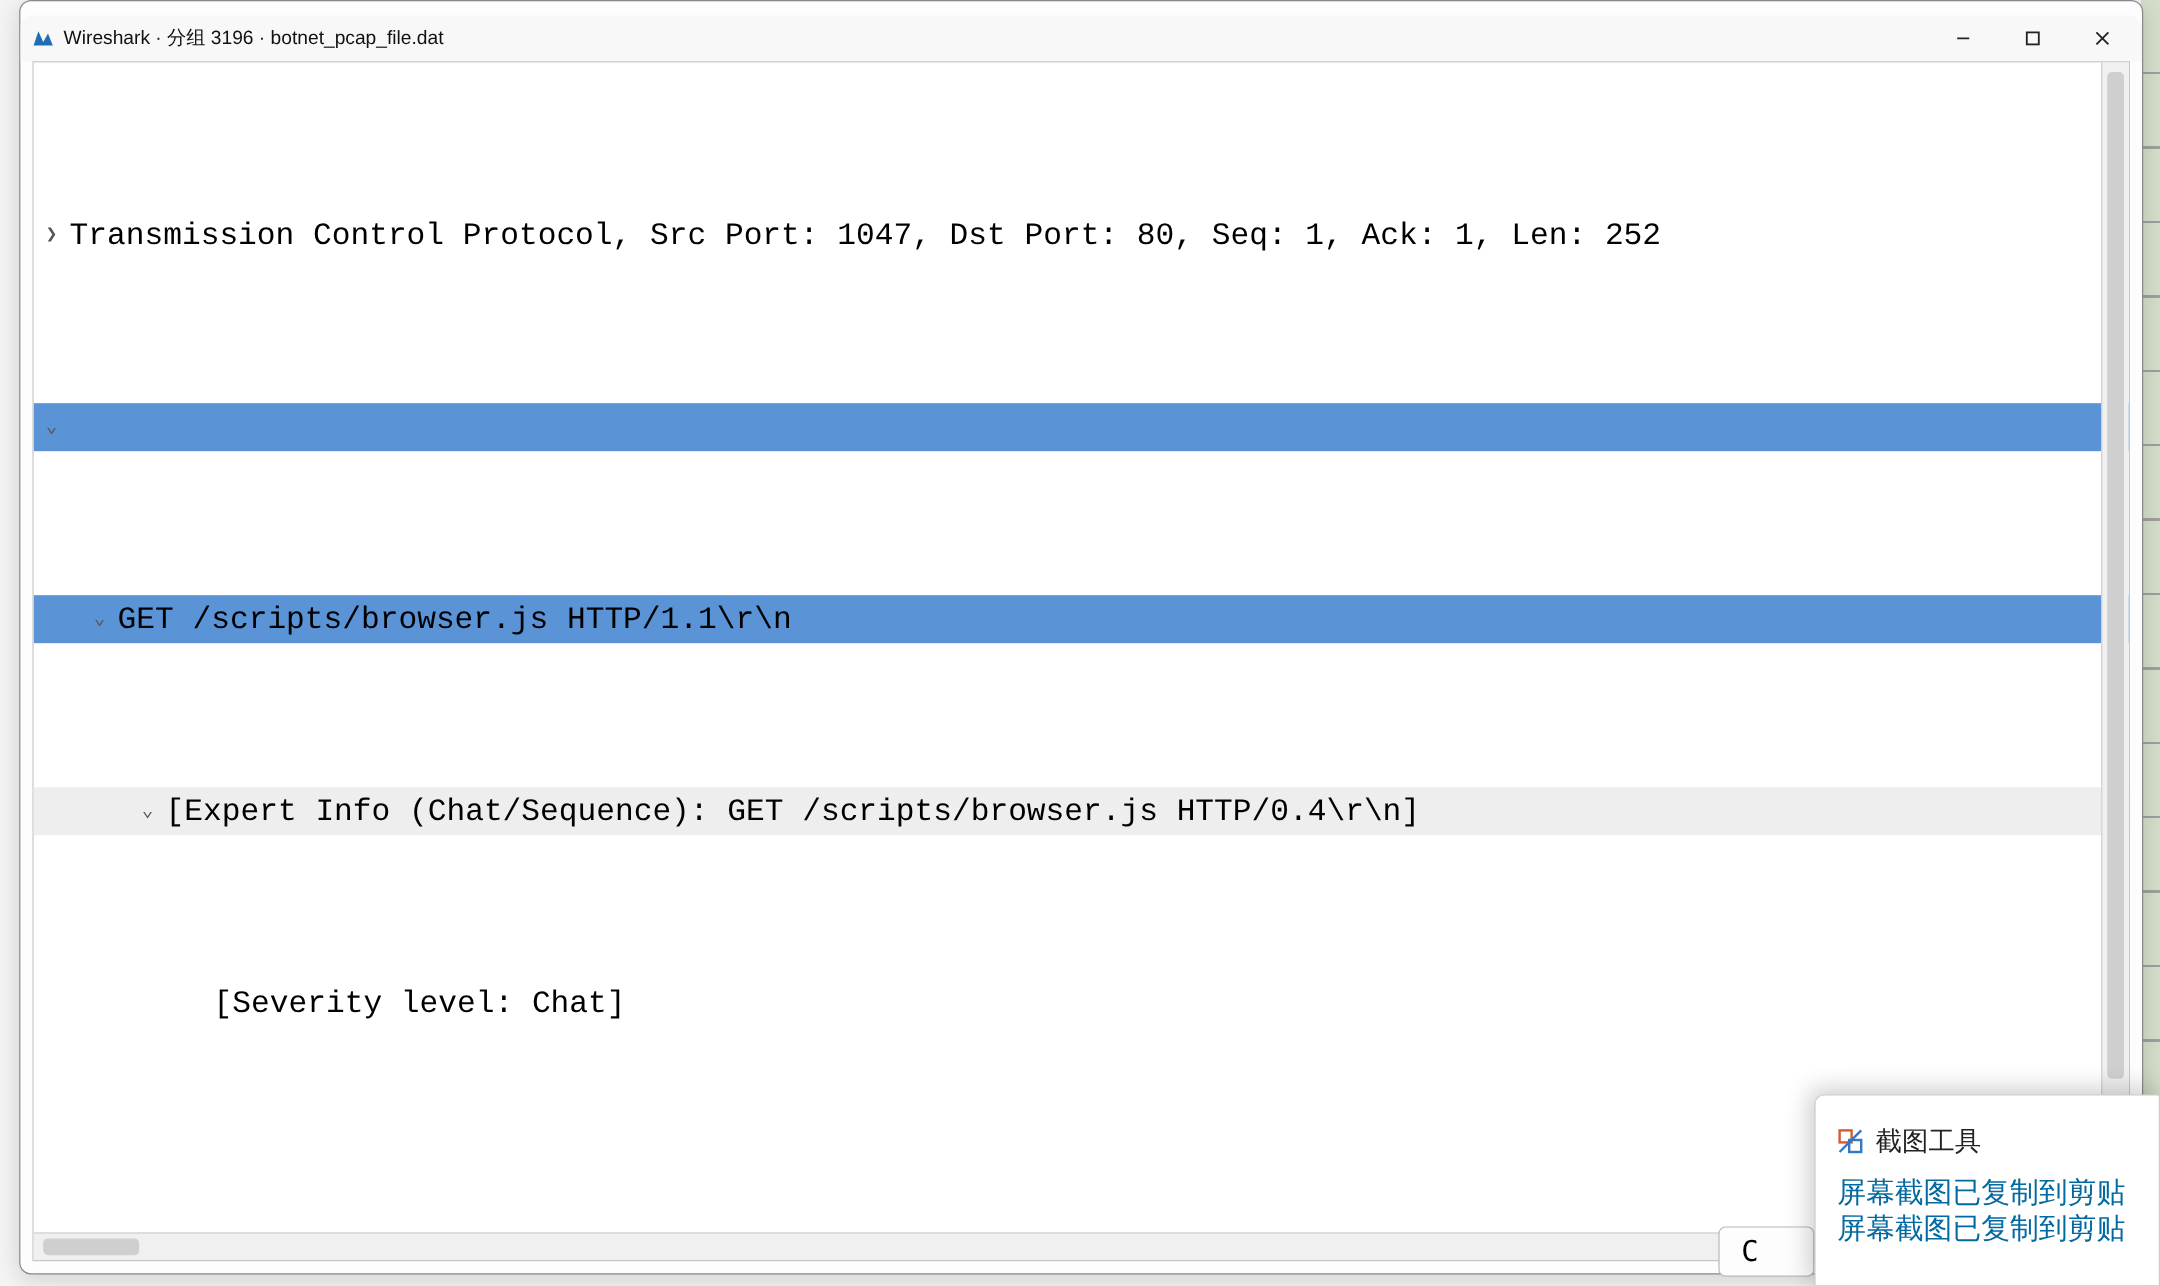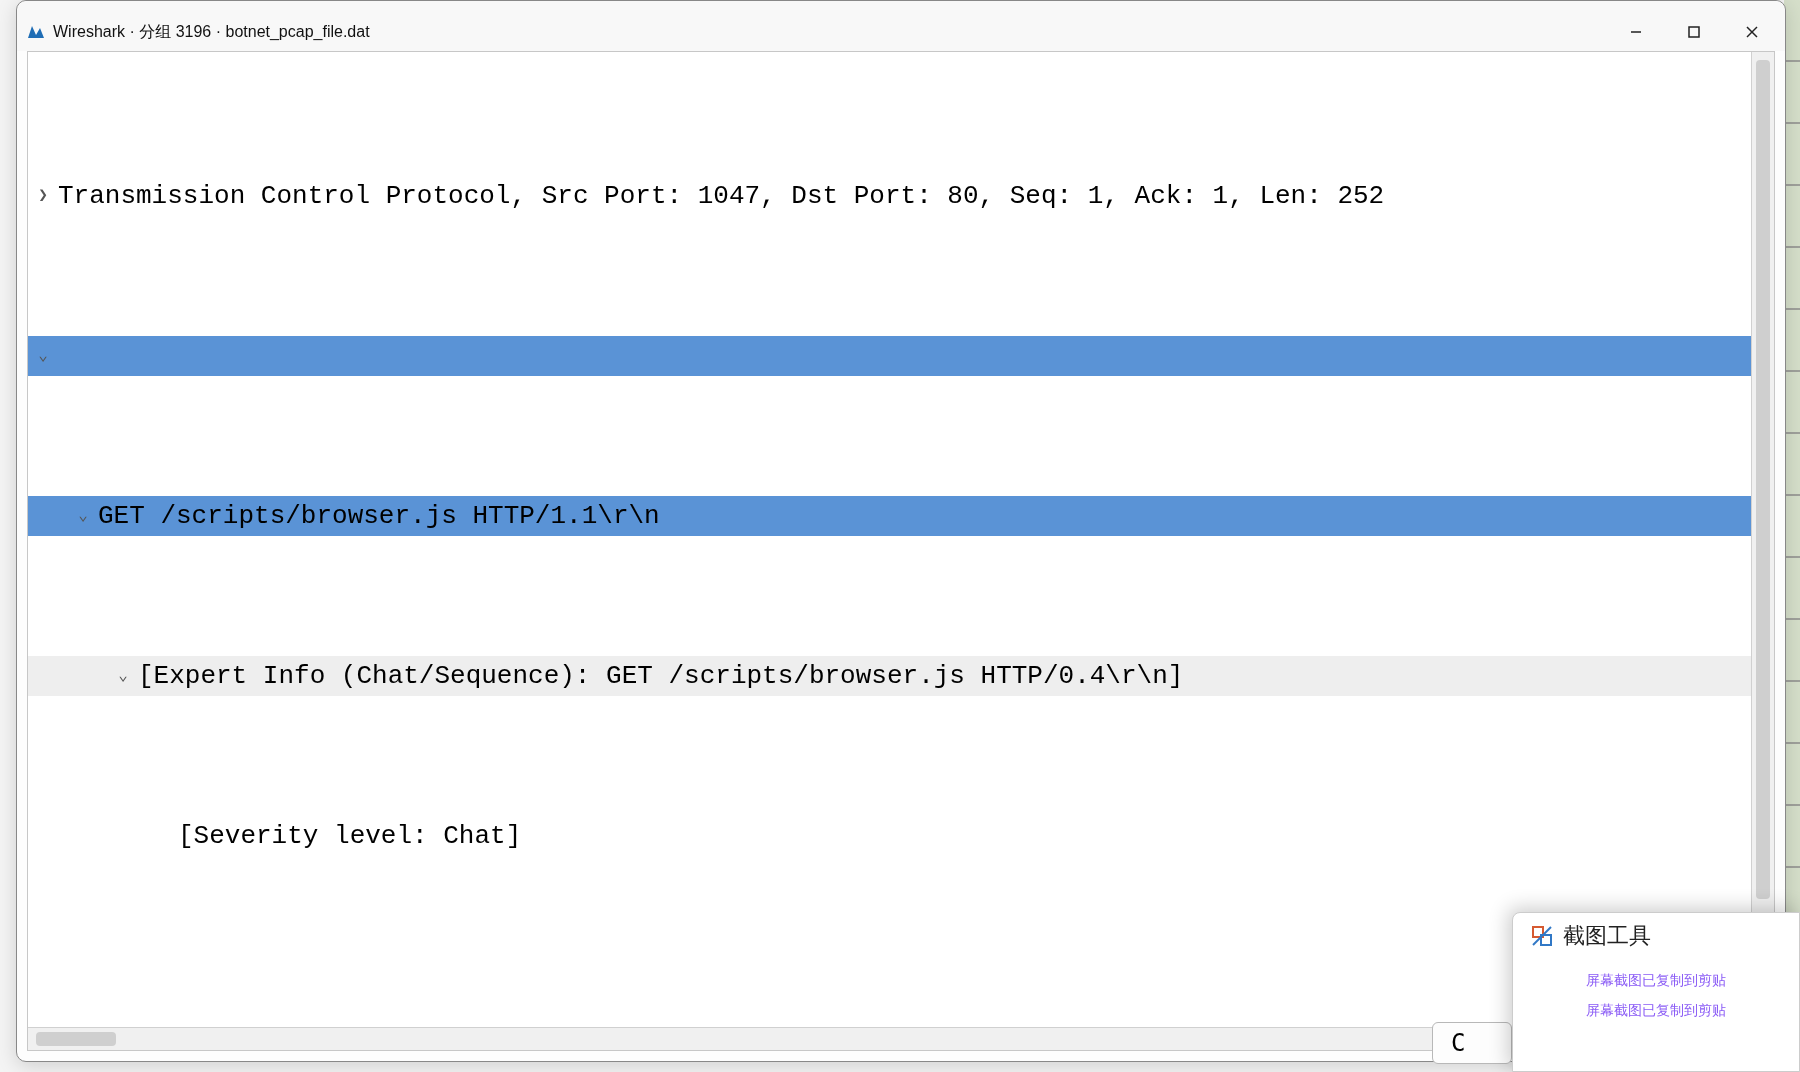--- a/index.html
+++ b/index.html
@@ -20,24 +20,25 @@
     background: #fdfdfd;
     border: 1px solid #888;
     border-radius: 10px;
     box-shadow: 0 4px 20px rgba(0,0,0,0.15);
     overflow: hidden;
   }
   .titlebar {
     height: 38px;
     display: flex;
     align-items: center;
-    padding: 12px 4px 0 10px;
+    padding: 0 4px 0 10px;
     background: #f8f8f8;
     border-top-left-radius: 10px;
     border-top-right-radius: 10px;
+    margin-top: 12px;
   }
   .titlebar .app-icon {
     width: 18px;
     height: 18px;
     margin-right: 8px;
     display: inline-block;
   }
   .titlebar .title-text {
     font-size: 16px;
     color: #111;
@@ -149,38 +150,37 @@
   .toast {
     position: absolute;
     right: 0;
     bottom: 0;
     width: 288px;
     height: 160px;
     background: #ffffff;
     border: 1px solid #ccc;
     border-radius: 8px 0 0 0;
     box-shadow: -4px -4px 20px rgba(0,0,0,0.2);
-    padding: 8px 18px;
+    padding: 23px 18px;
     box-sizing: border-box;
   }
   .toast .toast-header {
     display:flex;
     align-items:center;
     gap: 10px;
     margin-bottom: 14px;
   }
   .toast .toast-title {
     font-size: 22px;
     color: #222;
   }
   .toast .toast-line {
-    font-size: 14px;
-    color: #8b5cf6;
+    font-size: 24px;
+    color: #0369a1;
     line-height: 30px;
-    text-align: center;
   }
   .snip-icon {
     width: 22px;
     height: 22px;
   }
   
   .partial-btn {
     position:absolute;
     right: 288px;
     bottom: 8px;

